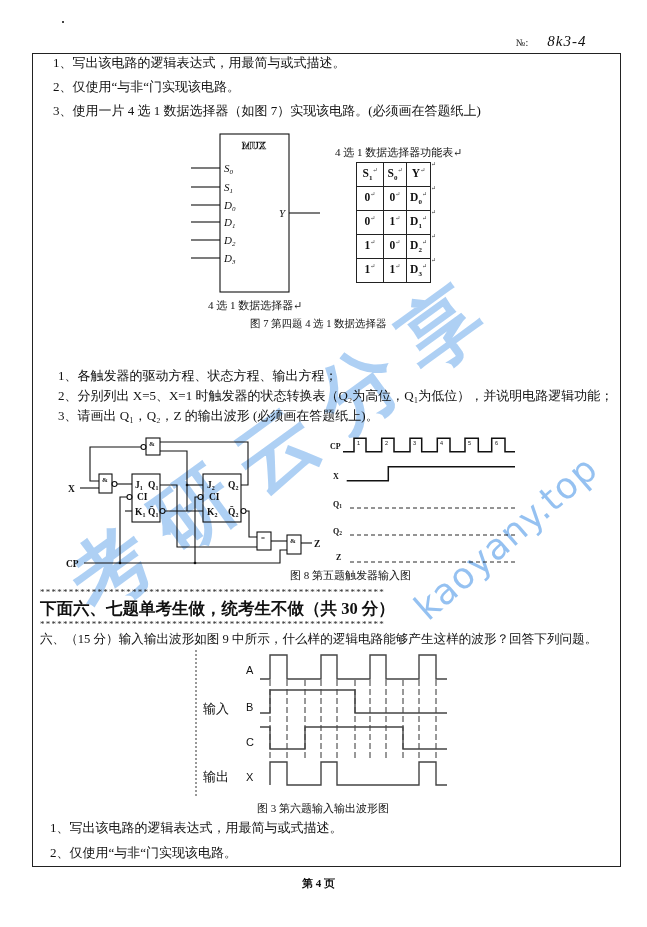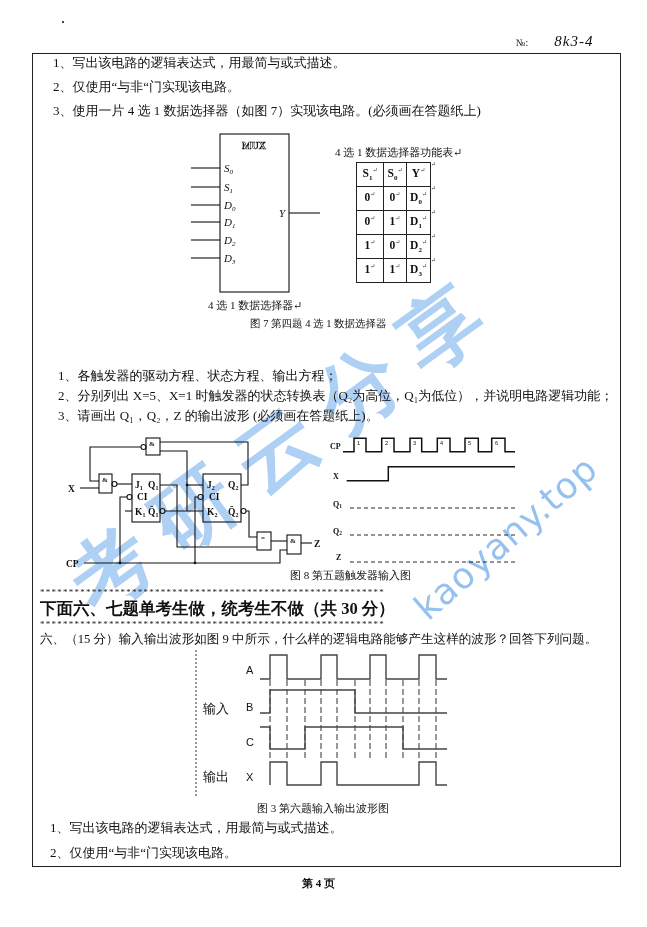--- a/index.html
+++ b/index.html
@@ -11,21 +11,21 @@
   .abs { position: absolute; white-space: nowrap; }
   .t13 { font-size: 13px; line-height: 16px; }
   .t12 { font-size: 12.6px; line-height: 16px; }
   .cap { font-size: 11px; line-height: 14px; }
   .frame {
     position: absolute; left: 32px; top: 53px; width: 589px; height: 814px;
     box-sizing: border-box; border: 1.2px solid #222;
   }
   .speck { position: absolute; left: 62px; top: 21px; width: 2px; height: 2px; background: #444; }
   .no-label { font-size: 10px; }
-  .no-value { font-style: italic; font-size: 15px; margin-left: 26px; letter-spacing: 1px; }
+  .no-value { font-style: italic; font-size: 15px; margin-left: 19px; letter-spacing: 1px; }
   .heading { font-size: 16.5px; line-height: 20px; font-weight: bold; }
   .sep { font-size: 9px; line-height: 10px; letter-spacing: 1.25px; color: #222; }
   .footer { font-size: 11px; font-weight: bold; }
   svg.layer { position: absolute; left: 0; top: 0; }
   .ftable {
     position: absolute; left: 356px; top: 162px; border-collapse: collapse;
     font-family: "Liberation Serif", "DejaVu Serif", serif; font-size: 11.5px; font-weight: bold;
   }
   .ftable td {
     border: 1px solid #222; height: 23px; padding: 0; text-align: center; vertical-align: middle;

